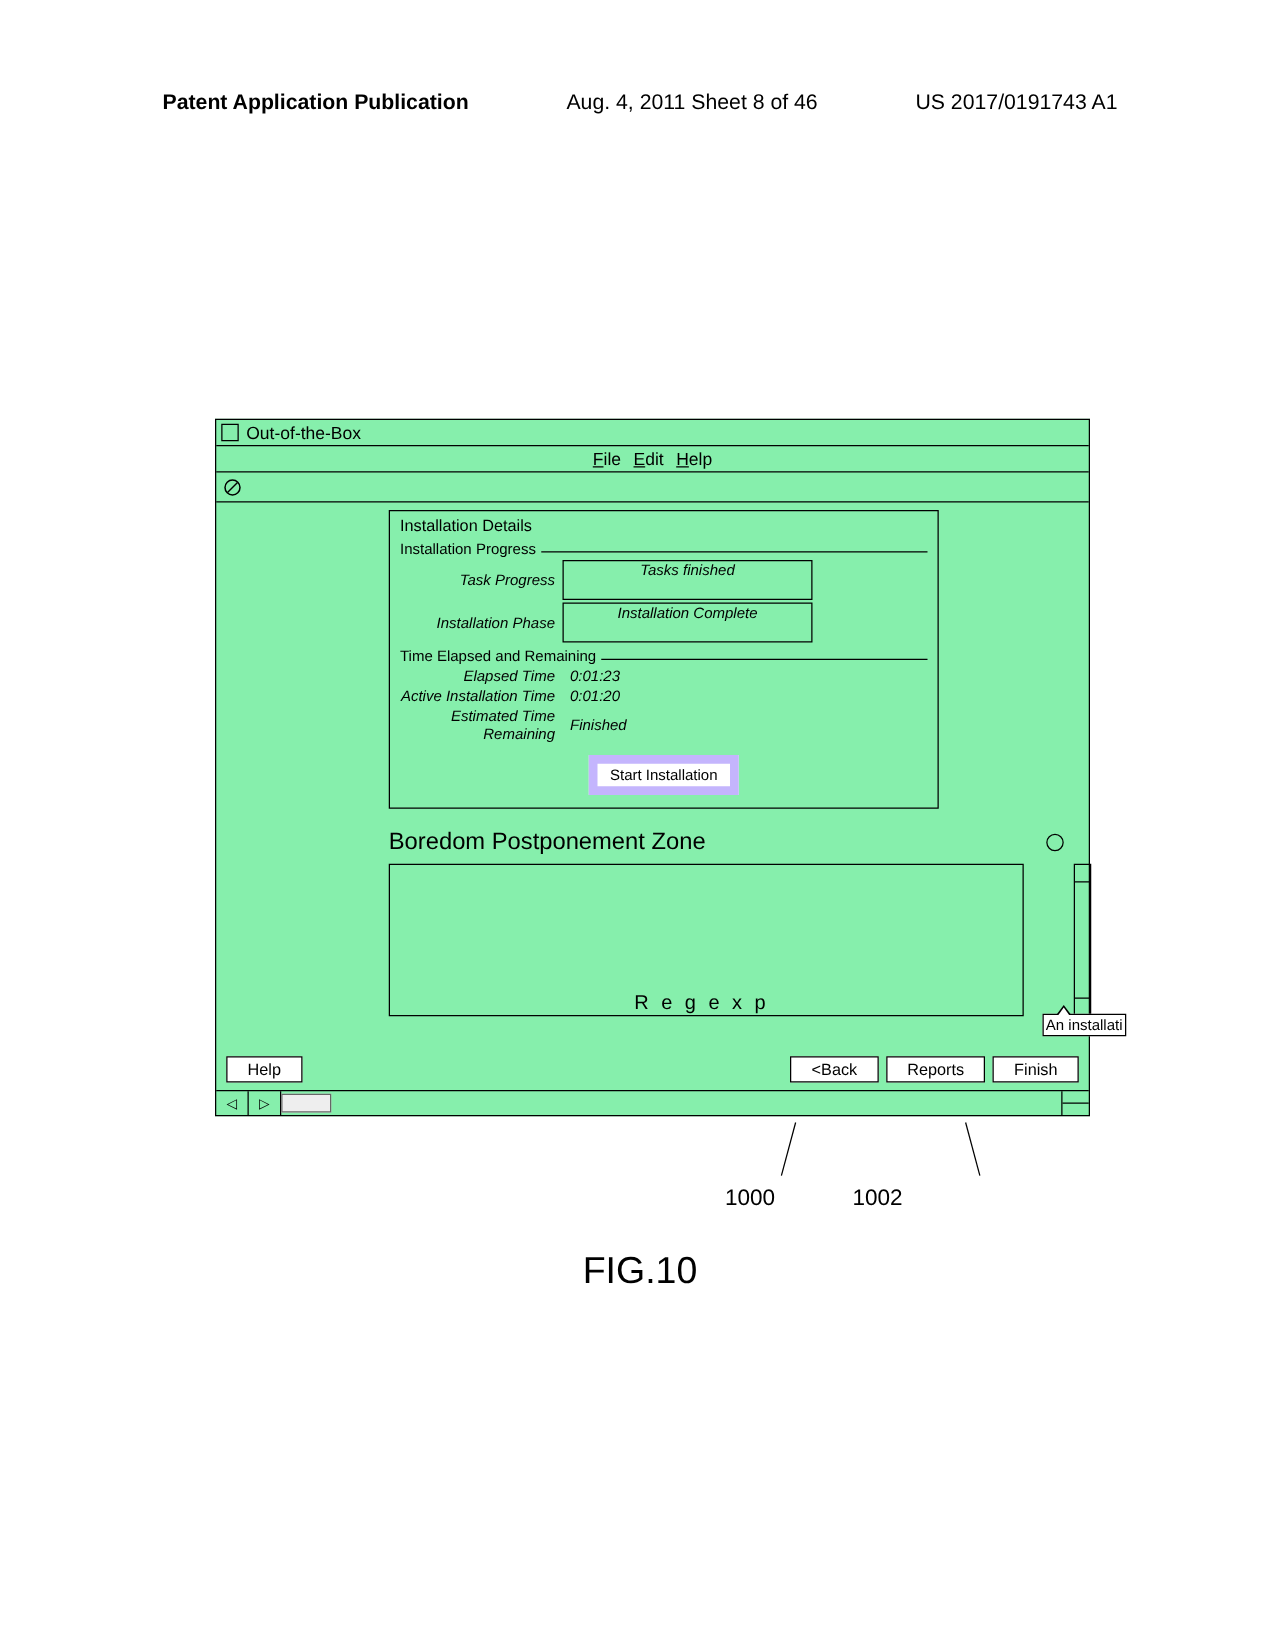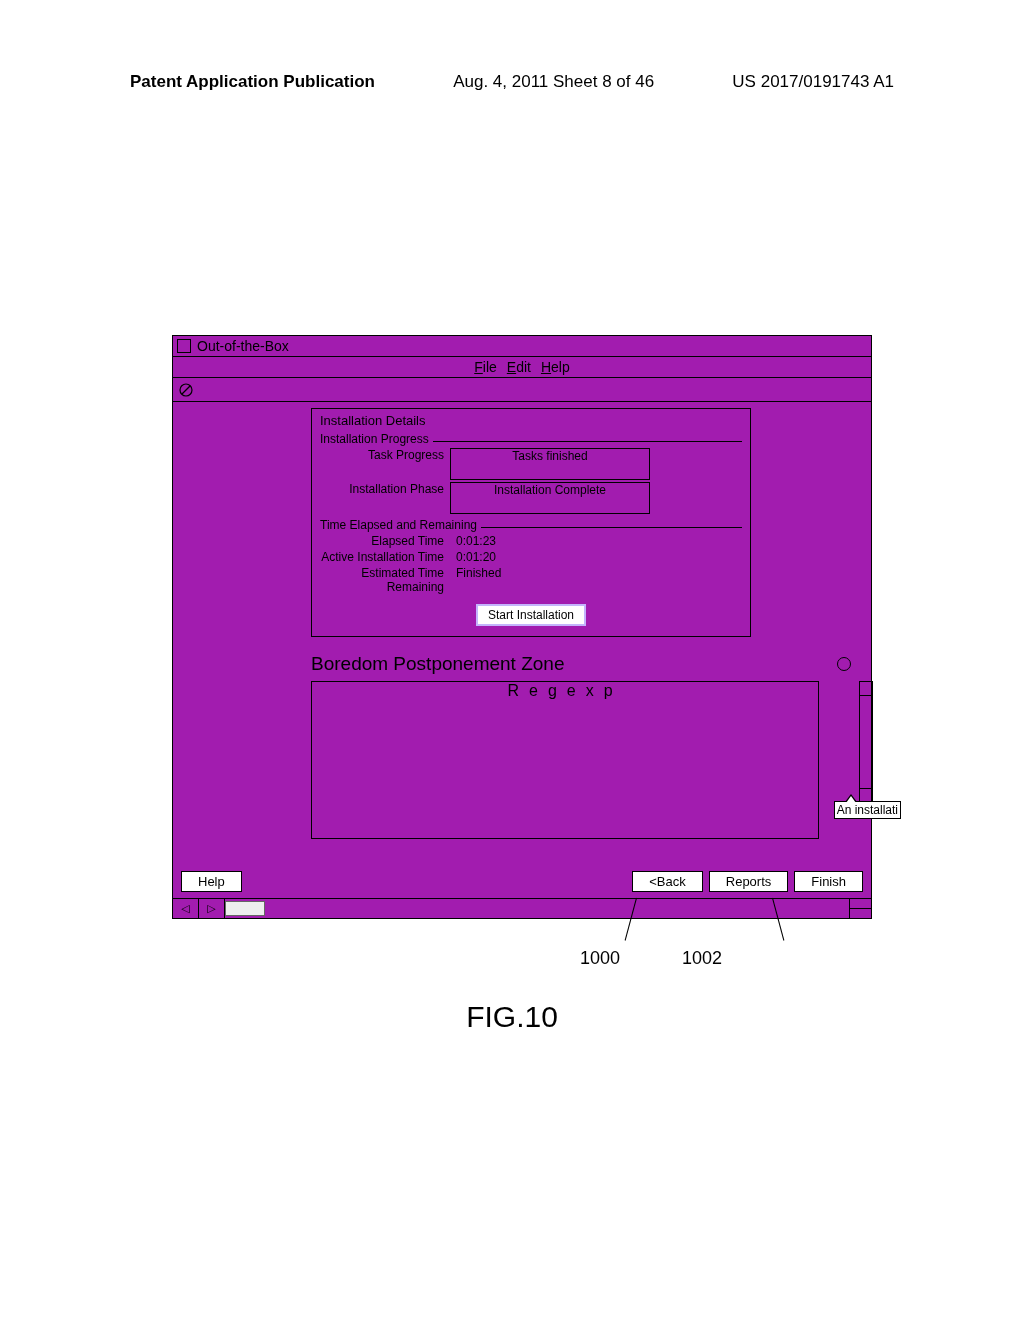--- a/index.html
+++ b/index.html
@@ -33,21 +33,21 @@
     }
     .page-header .right {
       font-weight: normal;
     }
     .app-window {
       position: absolute;
       top: 335px;
       left: 172px;
       width: 700px;
       border: 1px solid #000;
-      background: #a21caf;
+      background: #86efac;
     }
     .title-bar {
       display: flex;
       align-items: center;
       border-bottom: 1px solid #000;
       padding: 2px 4px;
       font-size: 14px;
     }
     .title-bar .win-icon {
       width: 14px;
@@ -108,22 +108,23 @@
     }
     .fieldset-legend .line {
       flex: 1;
       height: 1px;
       background: #000;
       margin-left: 4px;
       margin-top: 4px;
     }
     .row {
       display: flex;
-      align-items: flex-start;
+      align-items: center;
       margin-bottom: 2px;
+      font-style: italic;
     }
     .row .label {
       text-align: right;
       width: 130px;
       padding-right: 6px;
     }
     .row .value-box {
       border: 1px solid #000;
       min-width: 200px;
       padding: 0 6px;
@@ -133,21 +134,21 @@
       font-size: 12px;
     }
     .row .value-text {
       padding-left: 6px;
     }
     .start-btn-row {
       text-align: center;
       margin-top: 10px;
     }
     .start-btn {
-      border: 2px solid #c4b5fd;
+      border: 7px solid #c4b5fd;
       background: #fff;
       padding: 2px 10px;
       font-size: 12px;
     }
     .boredom-section {
       margin-left: 130px;
       margin-top: 16px;
       width: 540px;
     }
     .boredom-header {
@@ -161,23 +162,23 @@
       width: 14px;
       height: 14px;
       border: 1.5px solid #000;
       border-radius: 50%;
     }
     .boredom-box-wrap {
       position: relative;
     }
     .boredom-box {
       border: 1px solid #000;
-      height: 158px;
-      display: flex;
-      align-items: flex-start;
+      height: 122px;
+      display: flex;
+      align-items: flex-end;
       justify-content: center;
       font-size: 16px;
       letter-spacing: 10px;
       width: 508px;
     }
     .boredom-side {
       position: absolute;
       right: -22px;
       top: 0;
       width: 14px;

